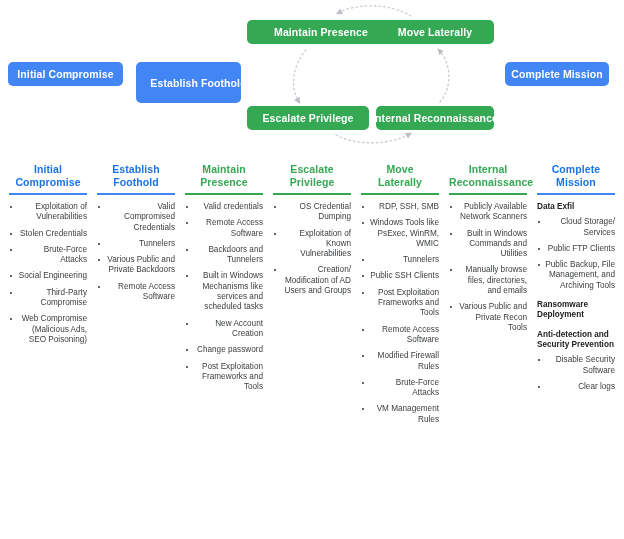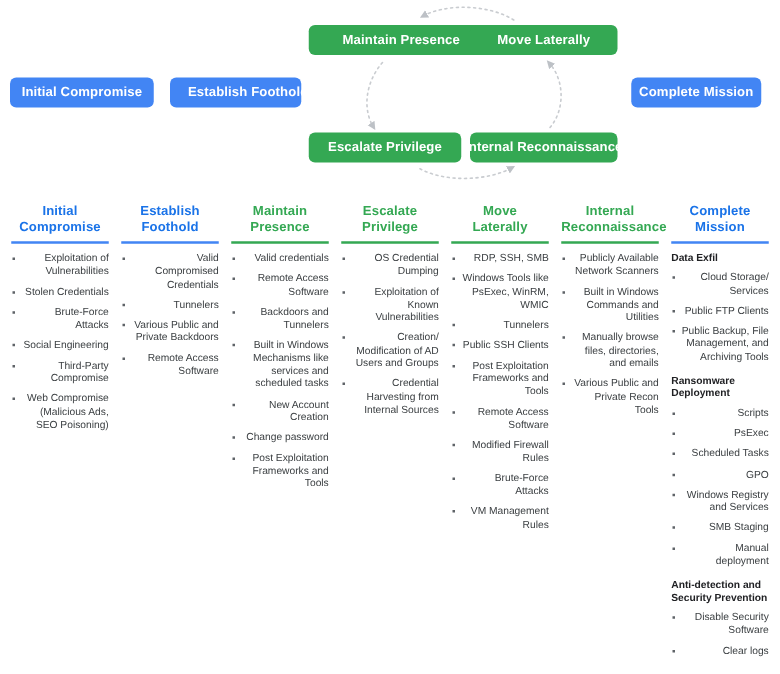--- a/index.html
+++ b/index.html
@@ -26,21 +26,21 @@
     letter-spacing:.1px;
     white-space:nowrap;
     box-sizing:border-box;
     padding:0 8px;
     z-index:3;
   }
   .pill.blue{background:#4285F4;}
   .pill.green{background:#34A853;}
 
   #pill-initial-compromise{left:8px;  top:62px; width:115px;height:24px;}
-  #pill-establish-foothold{left:136px;top:62px; width:105px;height:24px;padding-left:28px;}
+  #pill-establish-foothold{left:136px;top:62px; width:105px;height:41px;padding-left:28px;}
   #pill-maintain-presence{left:247px; top:20px; width:148px;height:24px;text-align:right;}
   #pill-move-laterally{left:376px;    top:20px; width:118px;height:24px;}
   #pill-escalate-privilege{left:247px;top:106px;width:122px;height:24px;}
   #pill-internal-recon{left:376px;    top:106px;width:118px;height:24px;}
   #pill-complete-mission{left:505px;  top:62px; width:104px;height:24px;}
 
   
   #columns{
     position:absolute;left:0;top:150px;
     width:624px;height:389px;
@@ -176,21 +176,20 @@
     <div class="col">
       <div class="col-head green">
         <div>Escalate</div>
         <div>Privilege</div>
       </div>
       <div class="rule green"></div>
       <ul class="items">
         <li>OS Credential Dumping</li>
         <li>Exploitation of Known Vulnerabilities</li>
         <li>Creation/ Modification of AD Users and Groups</li>
-        <li>Credential Harvesting from Internal Sources</li>
       </ul>
     </div>
     <div class="col">
       <div class="col-head green">
         <div>Move</div>
         <div>Laterally</div>
       </div>
       <div class="rule green"></div>
       <ul class="items">
         <li>RDP, SSH, SMB</li>
@@ -223,28 +222,19 @@
         <div>Mission</div>
       </div>
       <div class="rule blue"></div>
       <div class="subhead">Data Exfil</div>
       <ul class="items">
         <li>Cloud Storage/ Services</li>
         <li>Public FTP Clients</li>
         <li>Public Backup, File Management, and Archiving Tools</li>
       </ul>
       <div class="subhead gap">Ransomware Deployment</div>
-      <ul class="items">
-        <li>Scripts</li>
-        <li>PsExec</li>
-        <li>Scheduled Tasks</li>
-        <li>GPO</li>
-        <li>Windows Registry and Services</li>
-        <li>SMB Staging</li>
-        <li>Manual deployment</li>
-      </ul>
       <div class="subhead gap">Anti-detection and Security Prevention</div>
       <ul class="items">
         <li>Disable Security Software</li>
         <li>Clear logs</li>
       </ul>
     </div>
   </div>
 
 </body></html>

